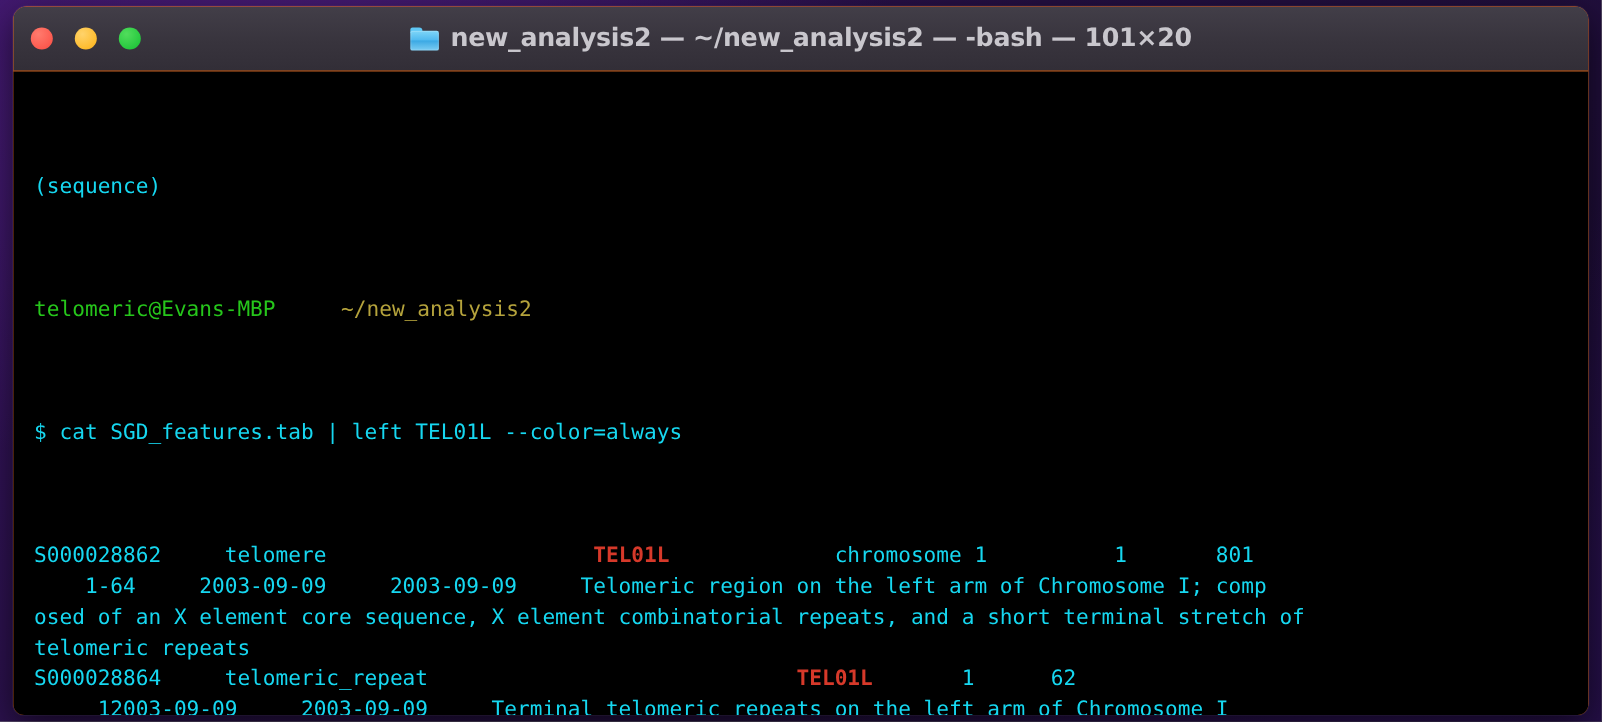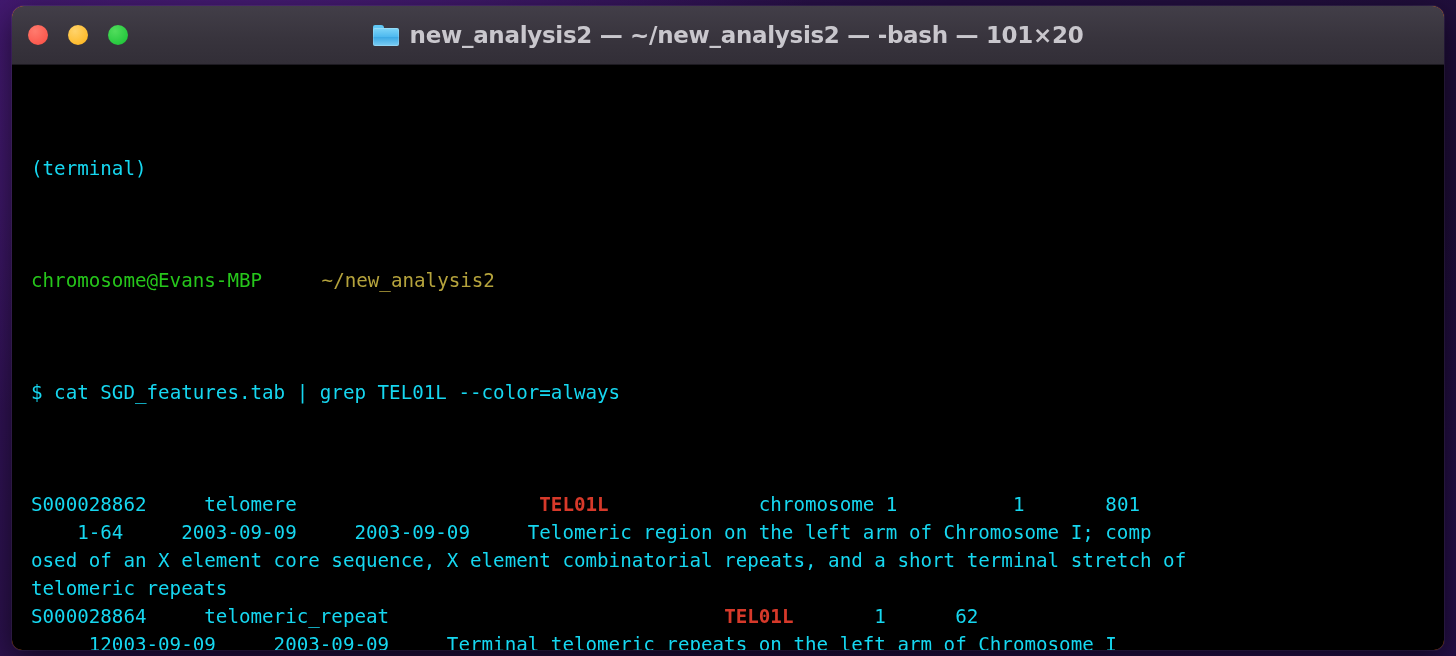--- a/index.html
+++ b/index.html
@@ -136,25 +136,25 @@
       <span id="folder-icon">
         <span class="tab"></span><span class="body"></span>
       </span>
       <span>new_analysis2 — ~/new_analysis2 — -bash — 101×20</span>
     </div>
   </div>
 
   <div id="terminal-body">
     <div id="screen">
 
-      <div class="ln"><span class="c-cyan">(terminal)</span></div>
+      <div class="ln"><span class="c-cyan">(sequence)</span></div>
 
-      <div class="ln"><span class="c-green">chromosome@Evans-MBP</span><span class="c-cyan"> </span><span class="c-olive">~/new_analysis2</span></div>
+      <div class="ln"><span class="c-green">telomeric@Evans-MBP</span><span class="c-cyan"> </span><span class="c-olive">~/new_analysis2</span></div>
 
-      <div class="ln"><span class="c-cyan">$</span><span class="c-cyan"> cat SGD_features.tab | grep TEL01L --color=always</span></div>
+      <div class="ln"><span class="c-cyan">$</span><span class="c-cyan"> cat SGD_features.tab | left TEL01L --color=always</span></div>
 
       <div id="output-container"><div class="ln"><span class="c-cyan">S000028862     telomere                     </span><span class="c-red">TEL01L</span><span class="c-cyan">             chromosome 1          1       801</span></div><div class="ln"><span class="c-cyan">    1-64     2003-09-09     2003-09-09     Telomeric region on the left arm of Chromosome I; comp</span></div><div class="ln"><span class="c-cyan">osed of an X element core sequence, X element combinatorial repeats, and a short terminal stretch of</span></div><div class="ln"><span class="c-cyan">telomeric repeats</span></div><div class="ln"><span class="c-cyan">S000028864     telomeric_repeat                             </span><span class="c-red">TEL01L</span><span class="c-cyan">       1      62</span></div><div class="ln"><span class="c-cyan">     12003-09-09     2003-09-09     Terminal telomeric repeats on the left arm of Chromosome I</span></div></div>
 
       
 
       
 
       
 
     </div>

